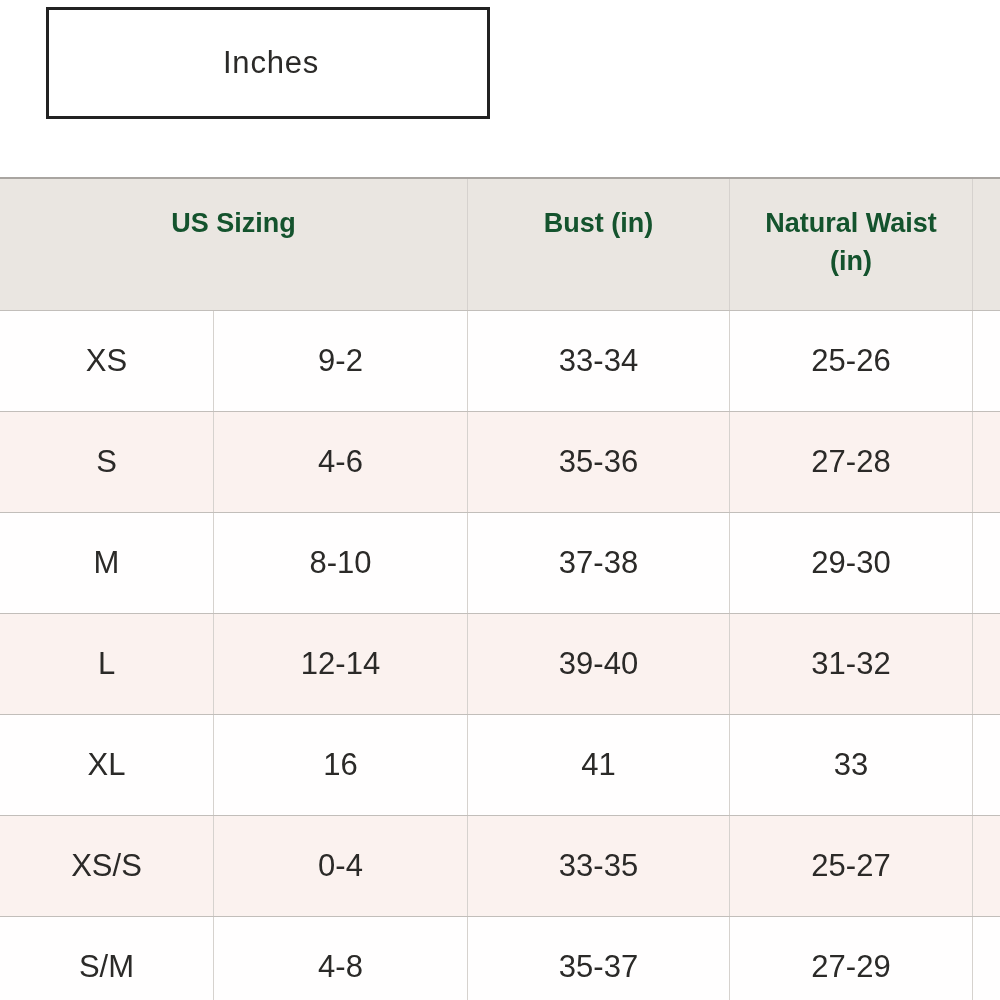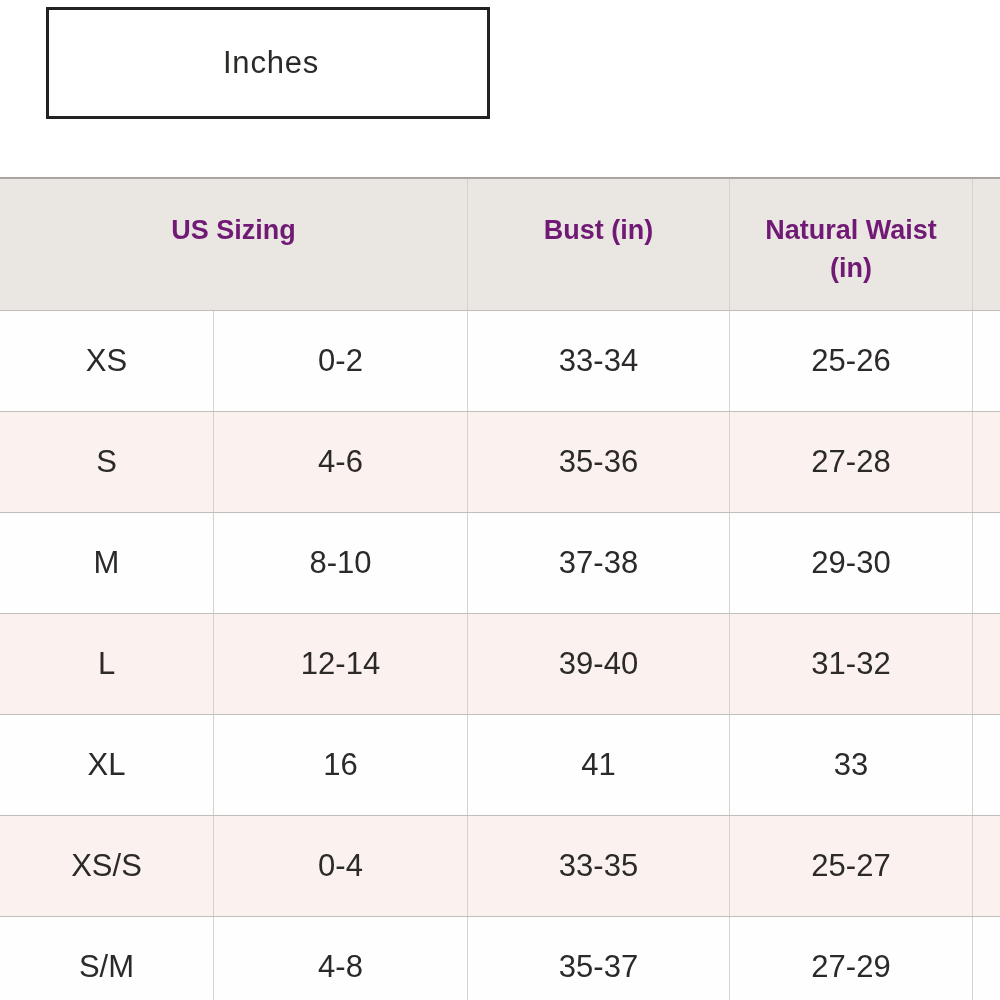--- a/index.html
+++ b/index.html
@@ -38,26 +38,26 @@
     position:absolute; top:177px; left:0; width:1000px;
     border-top:2px solid var(--header-top-border, #a9a5a1);
   }
   .thead {
     display:grid;
     grid-template-columns:467px 262px 243px 28px;
     height:131px;
     background:var(--header-bg, #eae6e1);
   }
   .th {
-    padding-top:33px;
+    padding-top:26px;
     text-align:center;
     font-weight:bold;
     font-size:27px;
     line-height:1.4;
-    color:#701a75;
+    color:#14532d;
   }
   .th + .th { border-left:1px solid var(--grid-line, #d6d2ce); }
   .th .wrap { display:inline-block; max-width:175px; }
 
   .tr {
     display:grid;
     grid-template-columns:213px 254px 262px 243px 28px;
     height:101px;
     border-top:1px solid var(--row-separator, #c2beba);
     background:var(--row-bg, #fffefe);
@@ -81,21 +81,21 @@
 
   <div class="thead">
     <div class="th">US Sizing</div>
     <div class="th">Bust (in)</div>
     <div class="th"><span class="wrap">Natural Waist (in)</span></div>
     <div class="th"></div>
   </div>
 
   <div class="tr">
     <div class="td">XS</div>
-    <div class="td">0-2</div>
+    <div class="td">9-2</div>
     <div class="td">33-34</div>
     <div class="td">25-26</div>
     <div class="td"></div>
   </div>
 
   <div class="tr alt">
     <div class="td">S</div>
     <div class="td">4-6</div>
     <div class="td">35-36</div>
     <div class="td">27-28</div>

